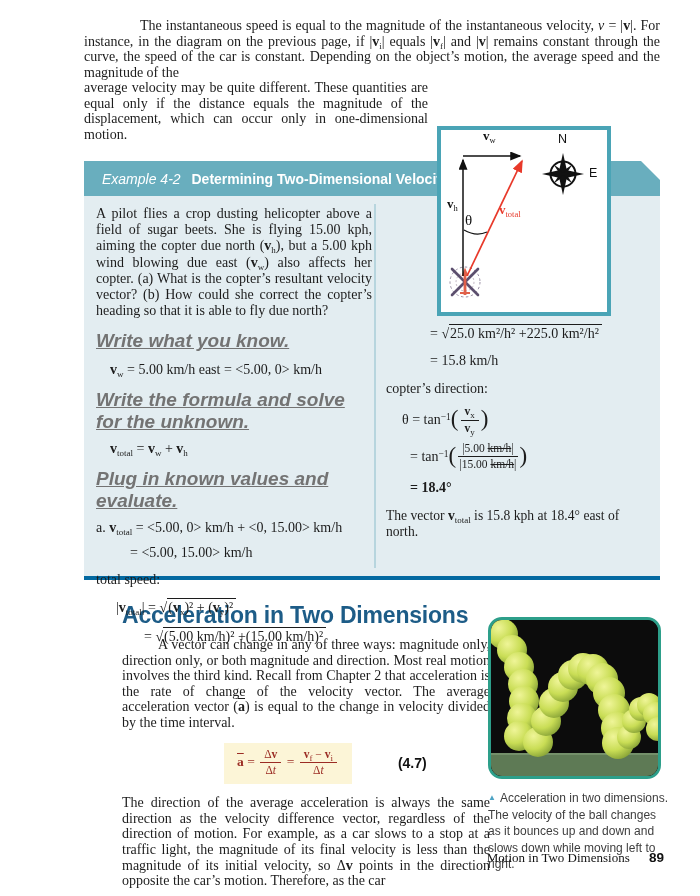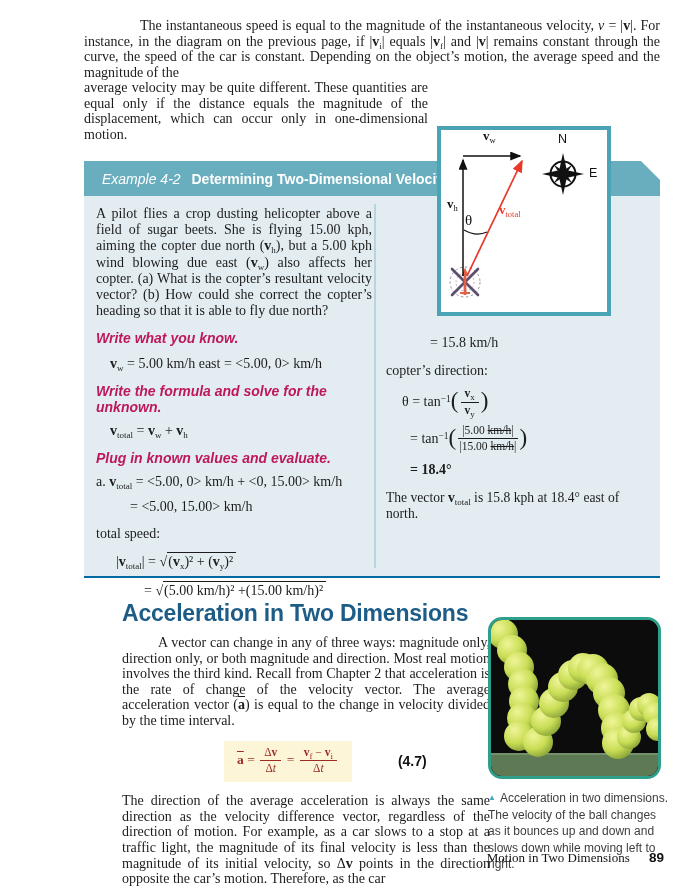--- a/index.html
+++ b/index.html
@@ -22,27 +22,27 @@
   .red { color:#e8392a; }
   .compass-letter { font-family:"Liberation Sans", sans-serif; font-size:12.5px; color:#111; }
 
   
   .example-box { margin:19px 40px 0 84px; }
   .ex-header { background:#69aebe; color:#fff; padding:10px 0 9px 18px;
                font-family:"Liberation Sans", sans-serif; font-size:14px;
                clip-path:polygon(0 0, calc(100% - 19px) 0, 100% 19px, 100% 100%, 0 100%); }
   .ex-label { font-style:italic; margin-right:7px; }
   .ex-title { font-weight:bold; }
-  .ex-body { position:relative; background:#e3edf1; height:380px; border-bottom:2px solid #0369a1; }
+  .ex-body { position:relative; background:#e3edf1; height:380px; border-bottom:4px solid #0369a1; }
   .ex-divider { position:absolute; left:290px; top:8px; height:364px; width:2px; background:#b7d5de; }
   .col-left  { position:absolute; left:12px;  top:10px;  width:276px; }
   .col-right { position:absolute; left:302px; top:128px; width:264px; }
   .problem { margin:0; font-size:14px; line-height:16.2px; text-align:justify; }
   .step-head { margin:11px 0 2px; font-family:"Liberation Sans", sans-serif;
-               font-weight:bold; font-style:italic; font-size:14px; color:#be185d; }
+               font-weight:bold; font-style:italic; font-size:19px; color:#737373;text-decoration:underline; }
   .eq { font-size:14px; }
   sub { font-size:9px;  vertical-align:-3px; line-height:0; }
   sup { font-size:9.5px; vertical-align:4px; line-height:0; }
   .rad { display:inline-block; border-top:1.2px solid currentColor; padding:1px 3px 0 1px; }
   .st  { text-decoration:line-through; }
   .frac { display:inline-block; vertical-align:middle; text-align:center;
           font-size:11.5px; line-height:1.2; margin:0 2px; }
   .frac .fn { display:block; border-bottom:1px solid currentColor; padding:0 4px 1px; }
   .frac .fd { display:block; padding-top:1px; }
   .bigp { font-size:23px; vertical-align:middle; position:relative; top:-1px; }
@@ -159,20 +159,21 @@
         <div class="eq m-formula"><b>v</b><sub>total</sub> = <b>v</b><sub>w</sub> + <b>v</b><sub>h</sub></div>
         <p class="step-head">Plug in known values and evaluate.</p>
         <div class="eq m-eval1">a. <b>v</b><sub>total</sub> = &lt;5.00, 0&gt; km/h + &lt;0, 15.00&gt; km/h</div>
         <div class="eq m-eval2">= &lt;5.00, 15.00&gt; km/h</div>
         <div class="eq m-label">total speed:</div>
         <div class="eq m-sp1">|<b>v</b><sub>total</sub>| = √<span class="rad">(<b>v</b><sub>x</sub>)² + (<b>v</b><sub>y</sub>)²</span></div>
         <div class="eq m-sp2">= √<span class="rad">(5.00 km/h)² +(15.00 km/h)²</span></div>
       </div>
 
       <div class="col-right">
+        <div class="eq m-r1">= √<span class="rad">25.0 km²/h² +225.0 km²/h²</span></div>
         <div class="eq m-r2">= 15.8 km/h</div>
         <div class="eq m-rlabel">copter’s direction:</div>
         <div class="eq m-req1">θ = tan<sup>−1</sup><span class="bigp">(</span><span class="frac"><span class="fn"><b>v</b><sub>x</sub></span><span class="fd"><b>v</b><sub>y</sub></span></span><span class="bigp">)</span></div>
         <div class="eq m-req2">= tan<sup>−1</sup><span class="bigp">(</span><span class="frac"><span class="fn">|5.00 <span class="st">km/h</span>|</span><span class="fd">|15.00 <span class="st">km/h</span>|</span></span><span class="bigp">)</span></div>
         <div class="eq m-req3">= 18.4°</div>
         <div class="eq m-conc">The vector <b>v</b><sub>total</sub> is 15.8 kph at 18.4° east of north.</div>
       </div>
     </div>
   </div>
 

